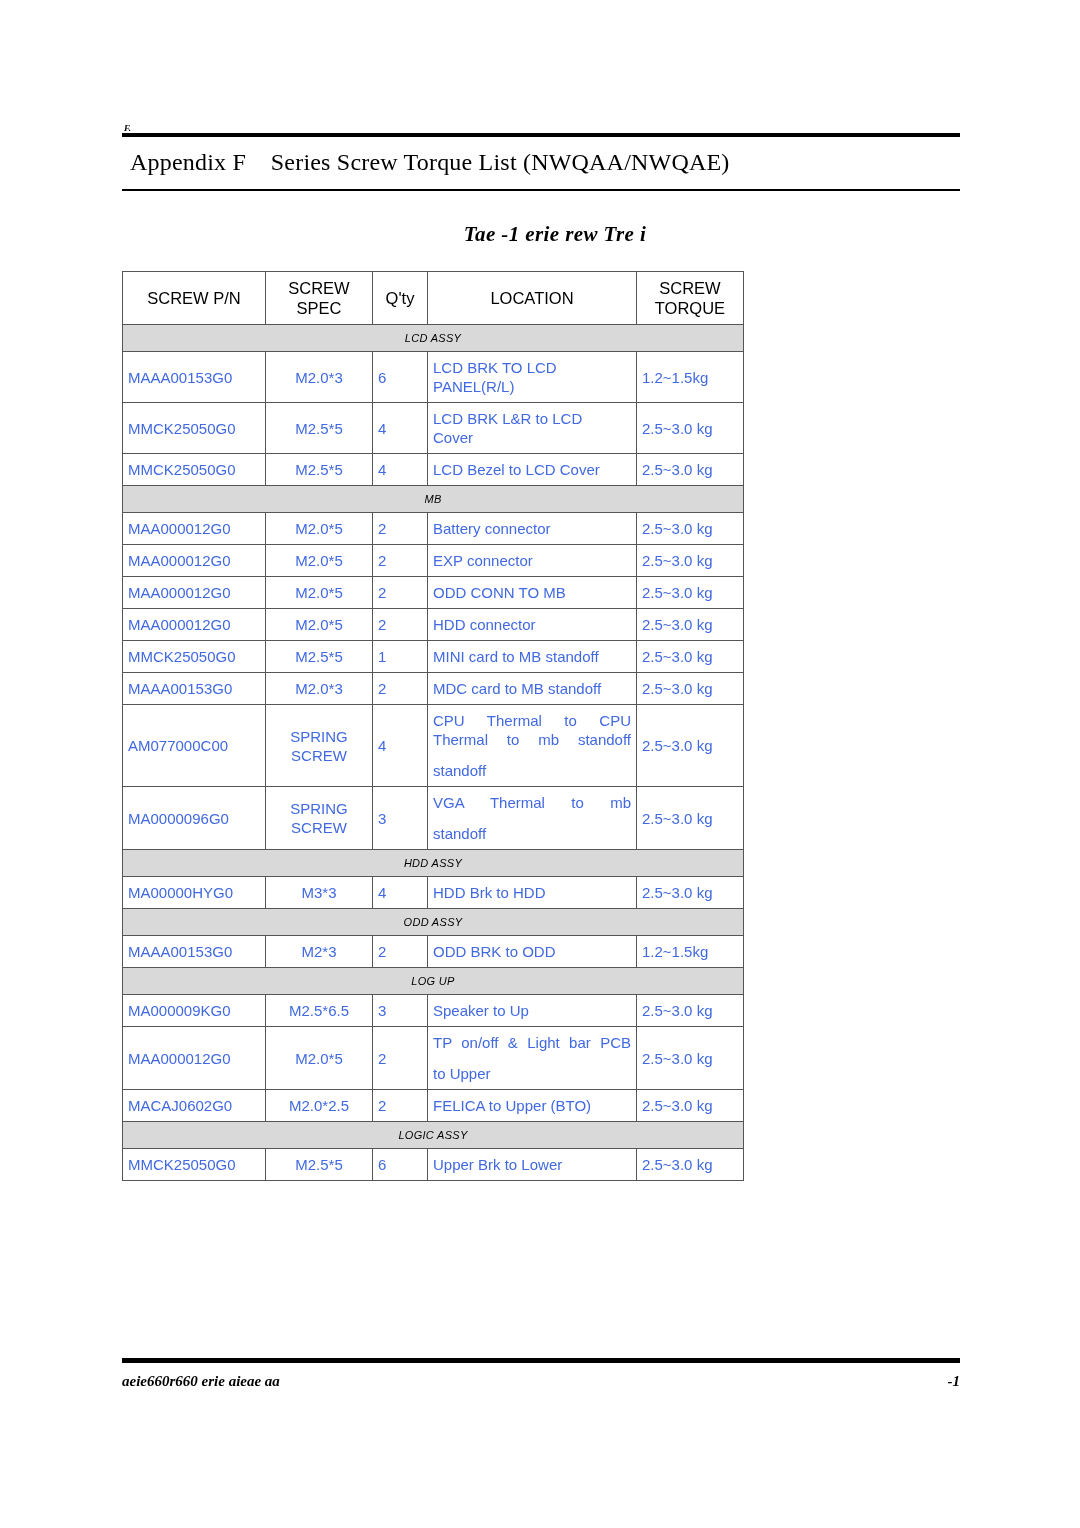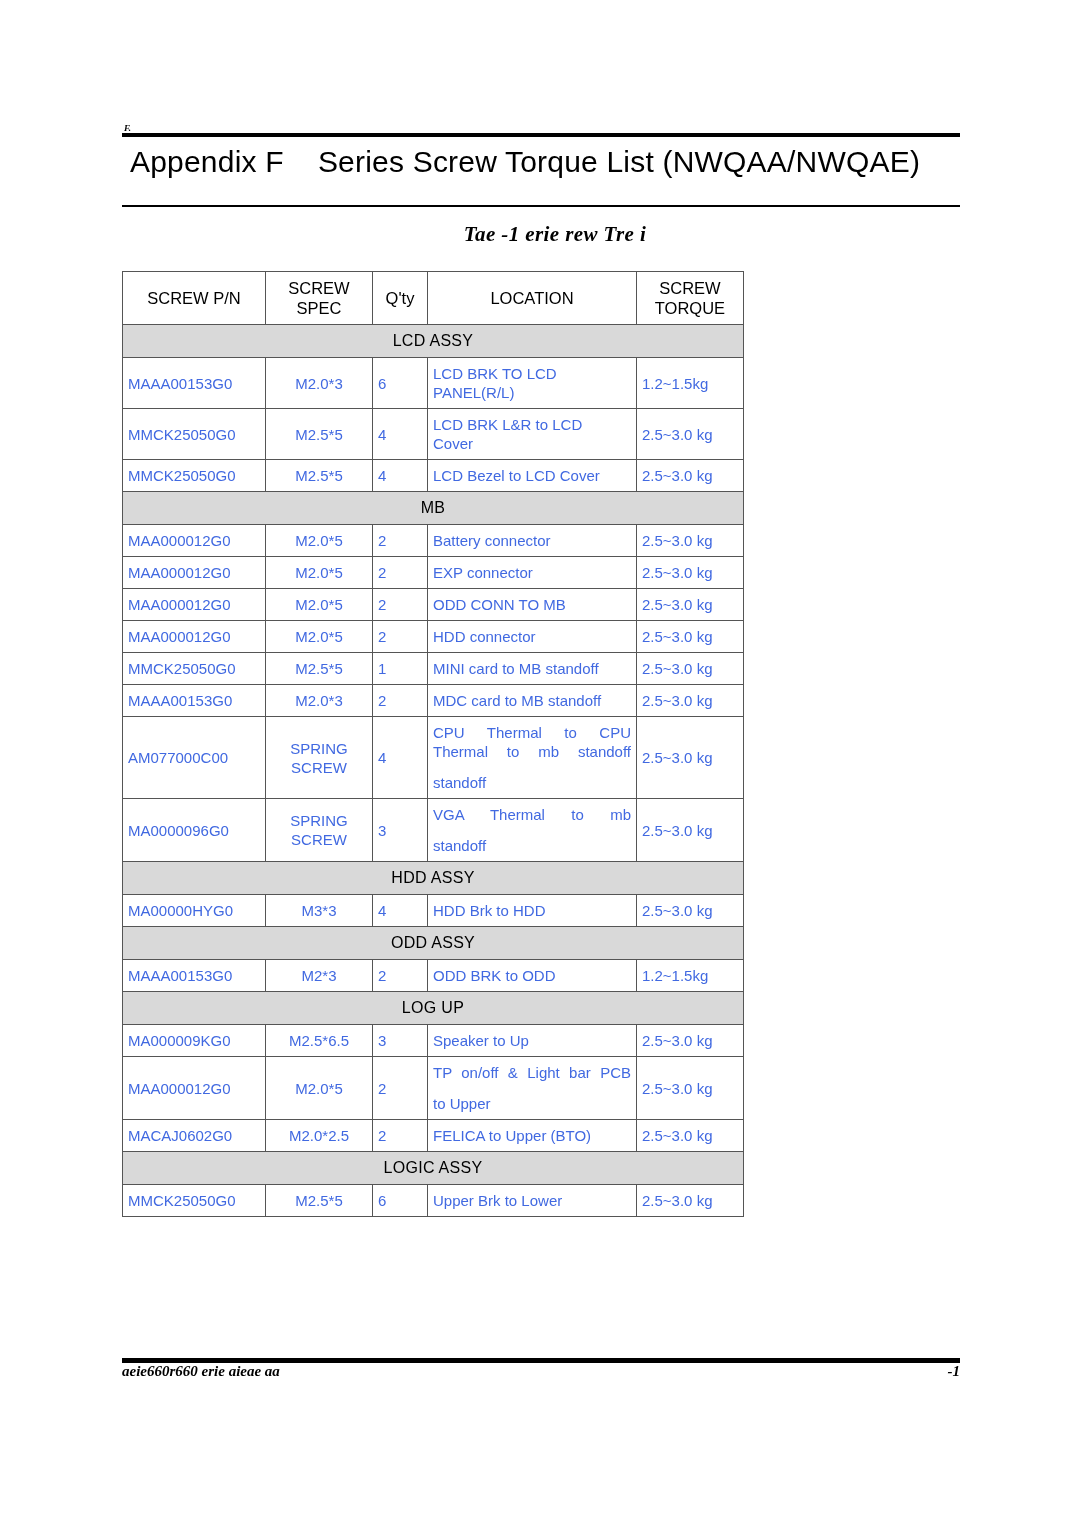--- a/index.html
+++ b/index.html
@@ -44,26 +44,26 @@
     height: 4px;
     background: #000000;
     width: 100%;
   }
   .rule-thin {
     height: 2px;
     background: #000000;
     width: 100%;
   }
   .appendix-title {
-    font-family: Liberation Sans, sans-serif;
-    font-size: 30px;
+    font-family: Liberation Serif, serif;
+    font-size: 24px;
     line-height: 44px;
     letter-spacing: 0.2px;
     color: #000000;
-    padding: 3px 0 21px 8px;
+    padding: 3px 0 5px 8px;
     white-space: pre;
   }
 
   
   .table-caption {
     position: absolute;
     left: 15px;
     top: 222px;
     width: 1080px;
     text-align: center;
@@ -102,24 +102,25 @@
   }
   th.col-pn   { width: 136px; }
   th.col-spec { width: 100px; }
   th.col-qty  { width: 48px; margin-left: 8px;  }
   th.col-loc  { width: 202px; }
   th.col-torq { width: 100px; }
 
   tr.section-row td {
     background: #d9d9d9;
     text-align: center;
-    font-size: 16px;
+    font-size: 11px;
     color: #000000;
     padding: 7px 0;
     letter-spacing: 0.3px;
+    font-style: italic;
   }
 
   tr.data-row td {
     font-size: 15px;
     color: #4169E1;
     padding: 6px 5px;
     line-height: 19px;
     white-space: pre-line;
   }
   tr.data-row td.cell-loc.justify {
@@ -153,20 +154,21 @@
   }
   .footer-text {
     display: flex;
     justify-content: space-between;
     align-items: baseline;
     font-family: "Liberation Serif", serif;
     font-weight: bold;
     font-style: italic;
     font-size: 15px;
     color: #000000;
+    padding-top: 10px;
     white-space: pre;
   }
 </style>
 </head>
 <body>
 
 <div class="page">
 
   <div class="header-zone">
     <div class="corner-mark">F.</div>

